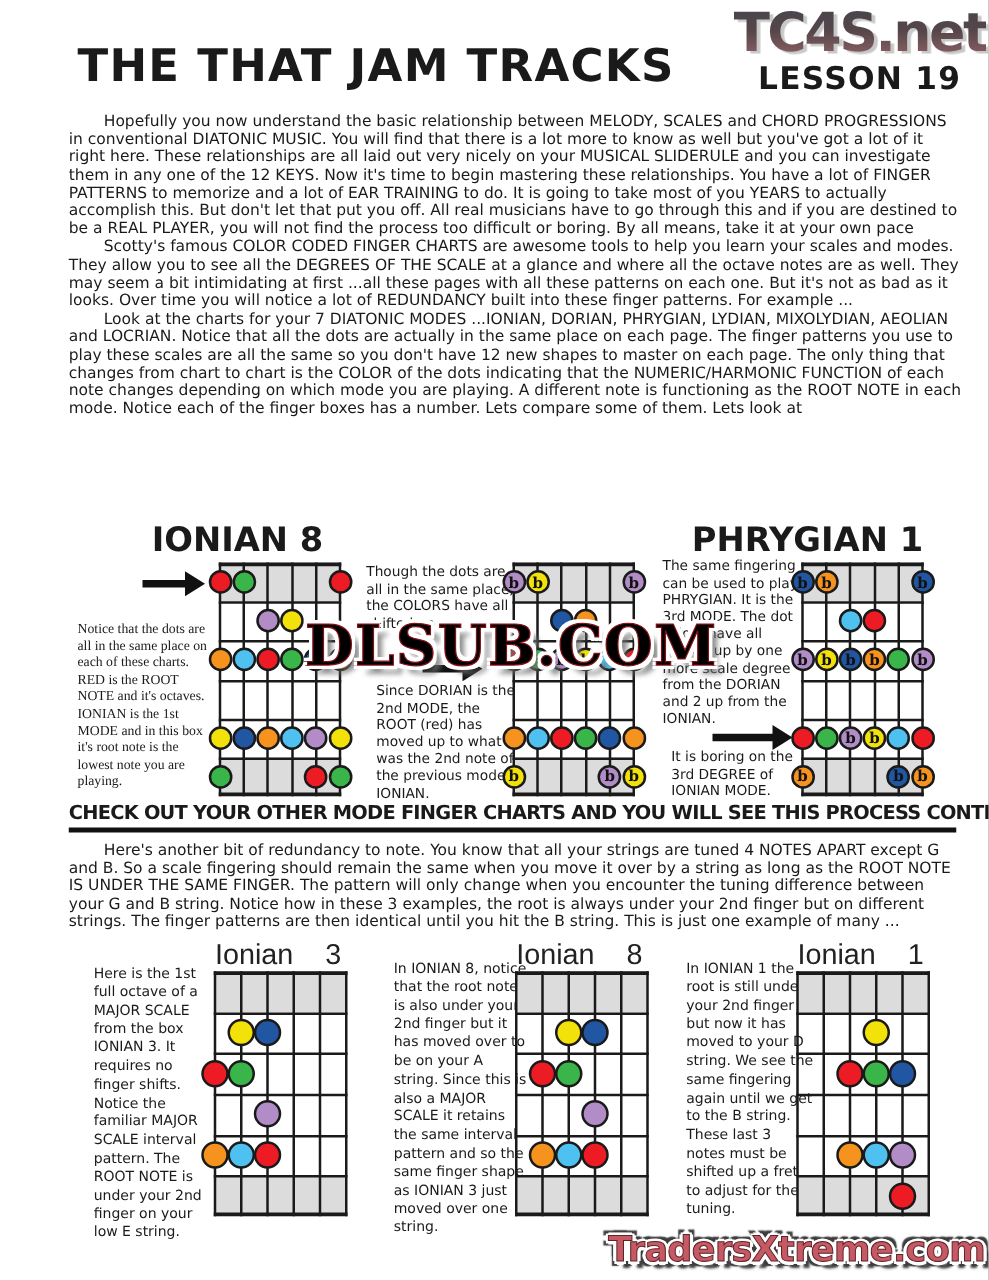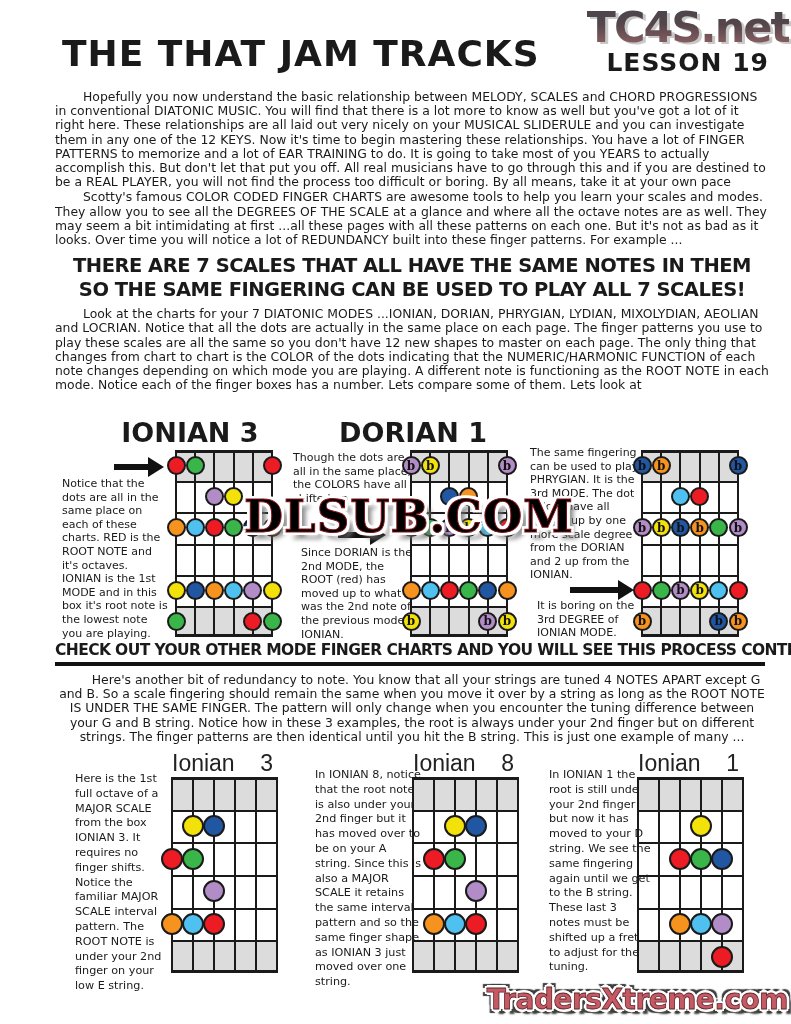--- a/index.html
+++ b/index.html
@@ -29,21 +29,21 @@
        font-family:"DejaVu Serif",serif;font-weight:bold;color:#111;line-height:1;}
   .arrow{position:absolute;height:20px;}
   .arrow .shaft{position:absolute;left:0;right:13px;top:7px;height:6px;background:#111;}
   .arrow .head{position:absolute;right:0;top:0;width:0;height:0;
                border-left:16px solid #111;border-top:10px solid transparent;border-bottom:10px solid transparent;}
   
   .checkout{position:absolute;left:55px;top:641px;width:712px;font-size:15.5px;font-weight:bold;
             letter-spacing:-0.6px;white-space:nowrap;}
   .rule{position:absolute;left:55px;top:662px;width:710px;height:4px;background:#111;}
   .para4{position:absolute;left:55px;top:673px;width:714px;font-size:12.4px;line-height:14.2px;
-         text-indent:28px;margin:0;text-align:center;}
+         text-indent:28px;margin:0;}
   
   .oct-title{position:absolute;top:750px;width:105px;display:flex;justify-content:space-between;
              font-family:"Liberation Sans",sans-serif;font-size:23px;color:#222;padding-right:4px;box-sizing:border-box;}
   .oside{position:absolute;font-size:11.2px;line-height:14.8px;}
   
   .wm-center{position:absolute;left:244px;top:490px;z-index:30;
              font-family:"DejaVu Serif",serif;font-weight:bold;font-size:45px;letter-spacing:1px;
              color:#000000;-webkit-text-stroke:1px #871016;
              text-shadow:-3px -3px 0 #fff,3px -3px 0 #fff,-3px 3px 0 #fff,3px 3px 0 #fff,
                          0 -3px 0 #fff,0 3px 0 #fff,-3px 0 0 #fff,3px 0 0 #fff,
@@ -60,44 +60,40 @@
 
 <div class="page">
 
   <div class="brand">TC4S.net</div>
   <div class="ptitle">THE THAT JAM TRACKS</div>
   <div class="lesson">LESSON 19</div>
 
   <div class="bodycol">
     <p class="para">Hopefully you now understand the basic relationship between MELODY, SCALES and CHORD PROGRESSIONS in conventional DIATONIC MUSIC. You will find that there is a lot more to know as well but you've got a lot of it right here. These relationships are all laid out very nicely on your MUSICAL SLIDERULE and you can investigate them in any one of the 12 KEYS. Now it's time to begin mastering these relationships. You have a lot of FINGER PATTERNS to memorize and a lot of EAR TRAINING to do. It is going to take most of you YEARS to actually accomplish this. But don't let that put you off. All real musicians have to go through this and if you are destined to be a REAL PLAYER, you will not find the process too difficult or boring. By all means, take it at your own pace</p>
     <p class="para">Scotty's famous COLOR CODED FINGER CHARTS are awesome tools to help you learn your scales and modes. They allow you to see all the DEGREES OF THE SCALE at a glance and where all the octave notes are as well. They may seem a bit intimidating at first ...all these pages with all these patterns on each one. But it's not as bad as it looks. Over time you will notice a lot of REDUNDANCY built into these finger patterns. For example ...</p>
-    <div class="bigheading">
-      <div>THERE ARE 7 SCALES THAT ALL HAVE THE SAME NOTES IN THEM</div>
-      <div>SO THE SAME FINGERING CAN BE USED TO PLAY ALL 7 SCALES!</div>
-    </div>
     <p class="para">Look at the charts for your 7 DIATONIC MODES ...IONIAN, DORIAN, PHRYGIAN, LYDIAN, MIXOLYDIAN, AEOLIAN and LOCRIAN. Notice that all the dots are actually in the same place on each page. The finger patterns you use to play these scales are all the same so you don't have 12 new shapes to master on each page. The only thing that changes from chart to chart is the COLOR of the dots indicating that the NUMERIC/HARMONIC FUNCTION of each note changes depending on which mode you are playing. A different note is functioning as the ROOT NOTE in each mode. Notice each of the finger boxes has a number. Lets compare some of them. Lets look at</p>
   </div>
 
-  <div class="mode-title" style="left:95px;">IONIAN 3</div>
-  <div class="mode-title" style="left:318px;">DORIAN 1</div>
+  <div class="mode-title" style="left:95px;">IONIAN 8</div>
+  <div class="mode-title" style="left:546px;width:200px;">PHRYGIAN 1</div>
 
   <div class="arrow" style="left:114px;top:457px;width:50px;">
       <span class="shaft"></span>
       <span class="head"></span>
     </div>
   <div class="arrow" style="left:338px;top:525px;width:48px;">
       <span class="shaft"></span>
       <span class="head"></span>
     </div>
   <div class="arrow" style="left:570px;top:580px;width:64px;">
       <span class="shaft"></span>
       <span class="head"></span>
     </div>
 
-  <div class="side" style="left:62px;top:477px;width:106px;">Notice that the dots are all in the same place on each of these charts. RED is the ROOT NOTE and it's octaves. IONIAN is the 1st MODE and in this box it's root note is the lowest note you are playing.</div>
+  <div class="side" style="left:62px;top:497px;width:106px;font-family:Liberation Serif, serif;">Notice that the dots are all in the same place on each of these charts. RED is the ROOT NOTE and it's octaves. IONIAN is the 1st MODE and in this box it's root note is the lowest note you are playing.</div>
   <div class="side" style="left:293px;top:451px;width:120px;">Though the dots are all in the same place, the COLORS have all shifted up</div>
   <div class="side" style="left:301px;top:546px;width:114px;">Since DORIAN is the 2nd MODE, the ROOT (red) has moved up to what was the 2nd note of the previous mode, IONIAN.</div>
   <div class="side" style="left:530px;top:446px;width:110px;">The same fingering can be used to play PHRYGIAN. It is the 3rd MODE. The dot colors have all shifted up by one more scale degree from the DORIAN and 2 up from the IONIAN.</div>
   <div class="side" style="left:537px;top:599px;width:110px;">It is boring on the 3rd DEGREE of IONIAN MODE.</div>
 
   <div class="grid" id="grid-ionian" style="left:176px;top:450px;width:96px;height:187px;">
       <div class="band" style="top: 0px; height: 31.1667px;"></div>
       <div class="band" style="top: 155.833px; height: 31.1667px;"></div>
       <div class="vline" style="left: -1px;"></div>
       <div class="vline" style="left: 18.2px;"></div>

